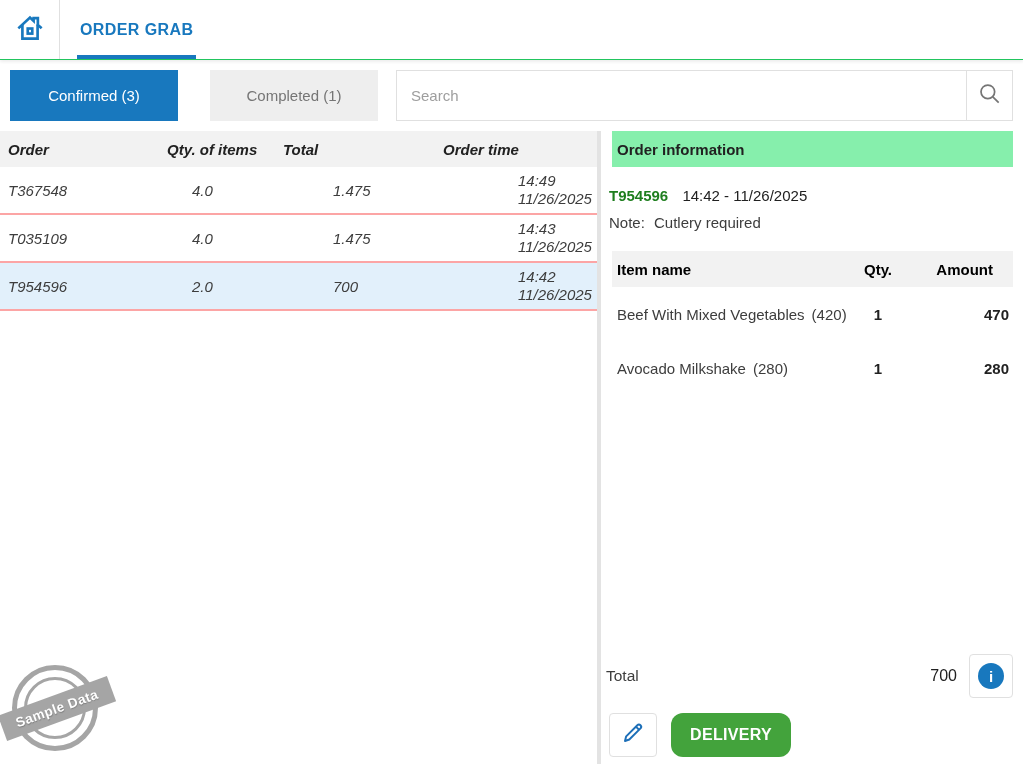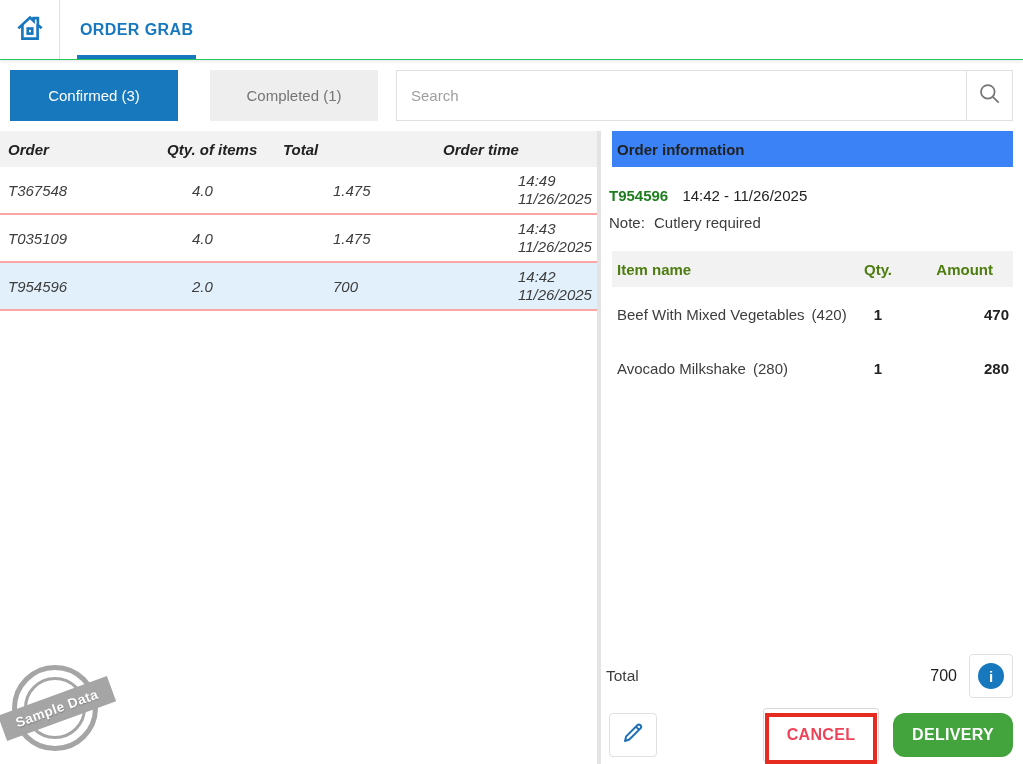--- a/index.html
+++ b/index.html
@@ -67,35 +67,35 @@
     display: grid; grid-template-columns: 159px 116px 160px 1fr;
     padding-left: 8px; align-items: center; font-style: italic;
   }
   .thead { background: #f2f2f2; height: 36px; font-weight: bold; color: #212121; font-size: 15px; }
   .trow { height: 48px; border-bottom: 2px solid #fca5a5; font-size: 15px; cursor: pointer; background: #fff; gap: 25px; }
   .trow.selected { background: #e2f0fb; }
   .time-cell { line-height: 18px; font-size: 15px; }
 
   
   .panel-bar {
-    margin-left: 8px; background: #3b82f6; height: 36px;
+    margin-left: 8px; background: #86efac; height: 36px;
     display: flex; align-items: center; padding-left: 5px;
     font-weight: bold; color: #212121; font-size: 15px;
   }
   .summary { margin: 19px 0 0 5px; font-size: 15px; }
   .summary .line { line-height: 19px; }
   .summary .line + .line { margin-top: 8px; }
   .oid { color: #1e7e1e; font-weight: bold; margin-right: 10px; }
   .otime { color: #212121; }
   .note-label { margin-right: 5px; }
 
   .items-head {
     margin-top: 19px; margin-left: 8px; background: #f2f2f2; height: 36px;
     display: grid; grid-template-columns: 1fr 62px 104px; align-items: center;
-    padding-left: 5px; font-weight: bold; color: #4d7c0f; font-size: 15px;
+    padding-left: 5px; font-weight: bold; color: #000000; font-size: 15px;
   }
   .col-qty-h { text-align: center; }
   .col-amt-h { text-align: right; padding-right: 20px; }
   .item-row {
     margin-left: 8px; padding-left: 5px; height: 54px;
     display: grid; grid-template-columns: 1fr 62px 104px; align-items: center;
     font-size: 15px;
   }
   .item-name { color: #3d3d3d; }
   .price-note { margin-left: 7px; }
@@ -280,24 +280,20 @@
 
       <div class="actions-row">
         <div class="pencil-btn">
           <span>
             <svg width="26" height="26" viewBox="0 0 24 24" fill="none" stroke="#1d6fb8" stroke-width="1.8" stroke-linejoin="round">
               <path d="M4.6 19.4 l1.1-4.3 L16 4.8 c.8-.8 2.1-.8 2.9 0 c.8 .8 .8 2.1 0 2.9 L8.6 18 Z"></path>
               <path d="M14.7 6.1 l3.1 3.1"></path>
             </svg>
           </span>
         </div>
-        <div class="cancel-wrap">
-          <button class="cancel-btn">CANCEL</button>
-          <div class="annotation"></div>
-        </div>
         <button class="delivery-btn">DELIVERY</button>
       </div>
     </div>
   </div>
 
   <div class="stamp">
     <div class="ring-outer"></div>
     <div class="ring-inner"></div>
     <div class="ribbon">Sample Data</div>
   </div>

